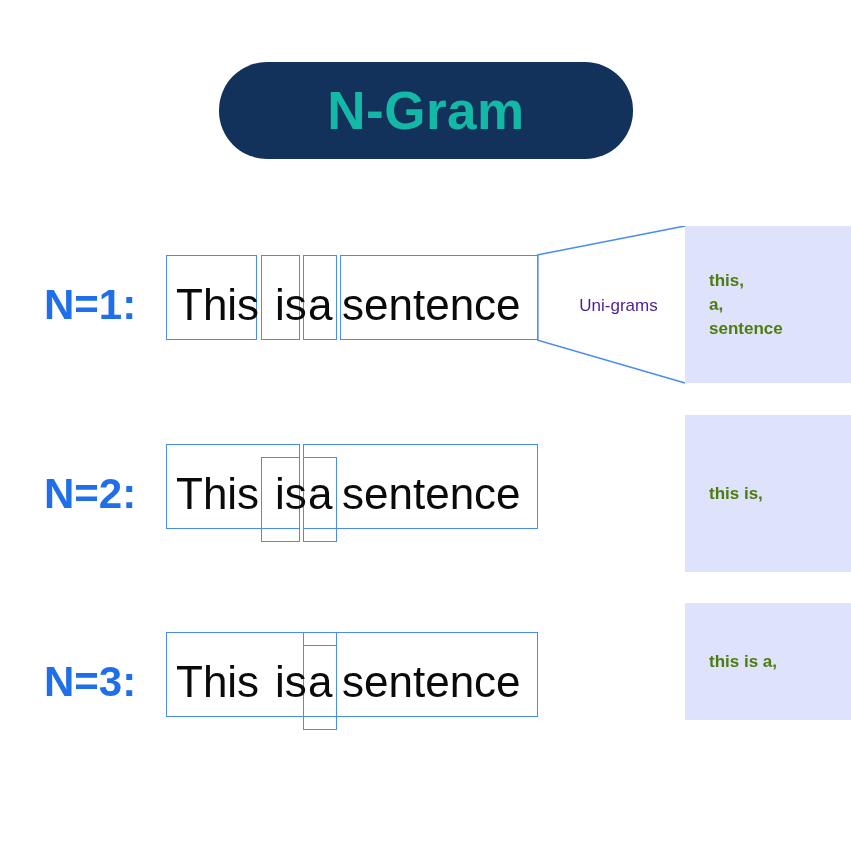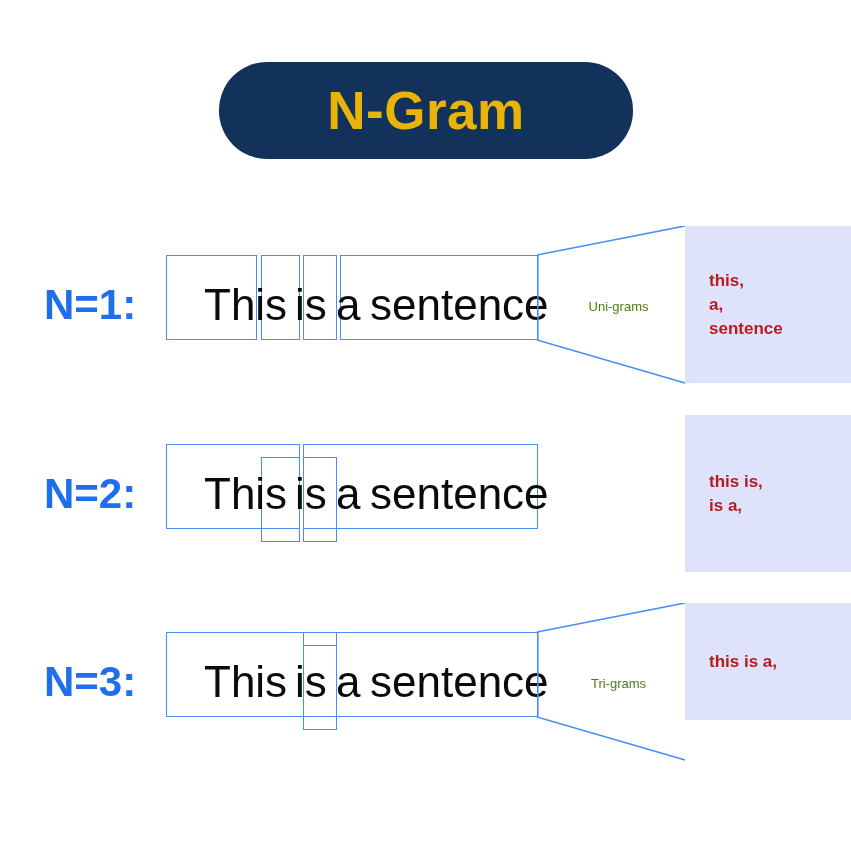--- a/index.html
+++ b/index.html
@@ -27,21 +27,21 @@
     top: 62px;
     width: 414px;
     height: 97px;
     border-radius: 48px;
     background: #12315B;
     display: flex;
     align-items: center;
     justify-content: center;
   }
   .title-badge-text {
-    color: #eab308;
+    color: #14b8a6;
     font-size: 53px;
     font-weight: bold;
     letter-spacing: 0.5px;
     line-height: 1;
   }
 
   
   .row {
     position: absolute;
     left: 0;
@@ -71,24 +71,23 @@
     width: 372px;
     height: 160px;
   }
   .word {
     position: absolute;
     font-size: 44px;
     color: #0A0A0A;
     line-height: 1;
     white-space: nowrap;
     top: 57px;
-    margin-left: 28px;
   }
   .w-this { left: 10px; }
-  .w-is   { left: 101px; }
+  .w-is   { left: 109px; }
   .w-a    { left: 142px; }
   .w-sent { left: 176px; }
 
   .gbox {
     position: absolute;
     border: 1.6px solid #4A8CF7;
     box-sizing: border-box;
     background: transparent;
   }
 
@@ -103,42 +102,42 @@
   .funnel svg { display: block; }
   .funnel-label {
     position: absolute;
     left: 14px;
     top: 0;
     width: 135px;
     height: 160px;
     display: flex;
     align-items: center;
     justify-content: center;
-    font-size: 13px;
-    color: #4d7c0f;
+    font-size: 17px;
+    color: #4c1d95;
     white-space: nowrap;
   }
 
   
   .panel {
     position: absolute;
     left: 685px;
     top: 0;
     width: 166px;
     background: #DEE2FA;
     box-sizing: border-box;
     display: flex;
     flex-direction: column;
     justify-content: center;
     padding-left: 24px;
   }
   .panel-line {
     font-size: 17px;
     font-weight: bold;
-    color: #b91c1c;
+    color: #4d7c0f;
     line-height: 24px;
     white-space: nowrap;
   }
 </style>
 </head>
 <body>
 
 <div class="canvas">
 
   <div class="title-badge">
@@ -191,47 +190,39 @@
 
       <span class="word w-this">This</span>
       <span class="word w-is">is</span>
       <span class="word w-a">a</span>
       <span class="word w-sent">sentence</span>
     </div>
 
 
     <div class="panel" style="top:0px; height:157px;">
       <div class="panel-line">this is,</div>
-      <div class="panel-line">is a,</div>
     </div>
   </div>
 
   <div class="row row-3">
 
     <div class="n-label">N=3:</div>
 
     <div class="sentence-area">
 
       <div class="gbox" style="left:0px; top:29px; width:171px; height:85px;"></div>
 
       <div class="gbox" style="left:137px; top:42px; width:34px; height:85px;"></div>
       <div class="gbox" style="left:137px; top:29px; width:235px; height:85px;"></div>
 
       <span class="word w-this">This</span>
       <span class="word w-is">is</span>
       <span class="word w-a">a</span>
       <span class="word w-sent">sentence</span>
     </div>
 
-    <div class="funnel">
-      <svg width="149" height="160" viewBox="0 0 149 160">
-        <path d="M0,29 L148,0 M0,114 L148,157" stroke="#4A8CF7" stroke-width="1.6" fill="none"></path>
-        <path d="M0.8,29 L0.8,114" stroke="#4A8CF7" stroke-width="1.6" fill="none"></path>
-      </svg>
-      <div class="funnel-label">Tri-grams</div>
-    </div>
 
     <div class="panel" style="top:0px; height:117px;">
       <div class="panel-line">this is a,</div>
     </div>
   </div>
 
 </div>
 
 </body></html>

